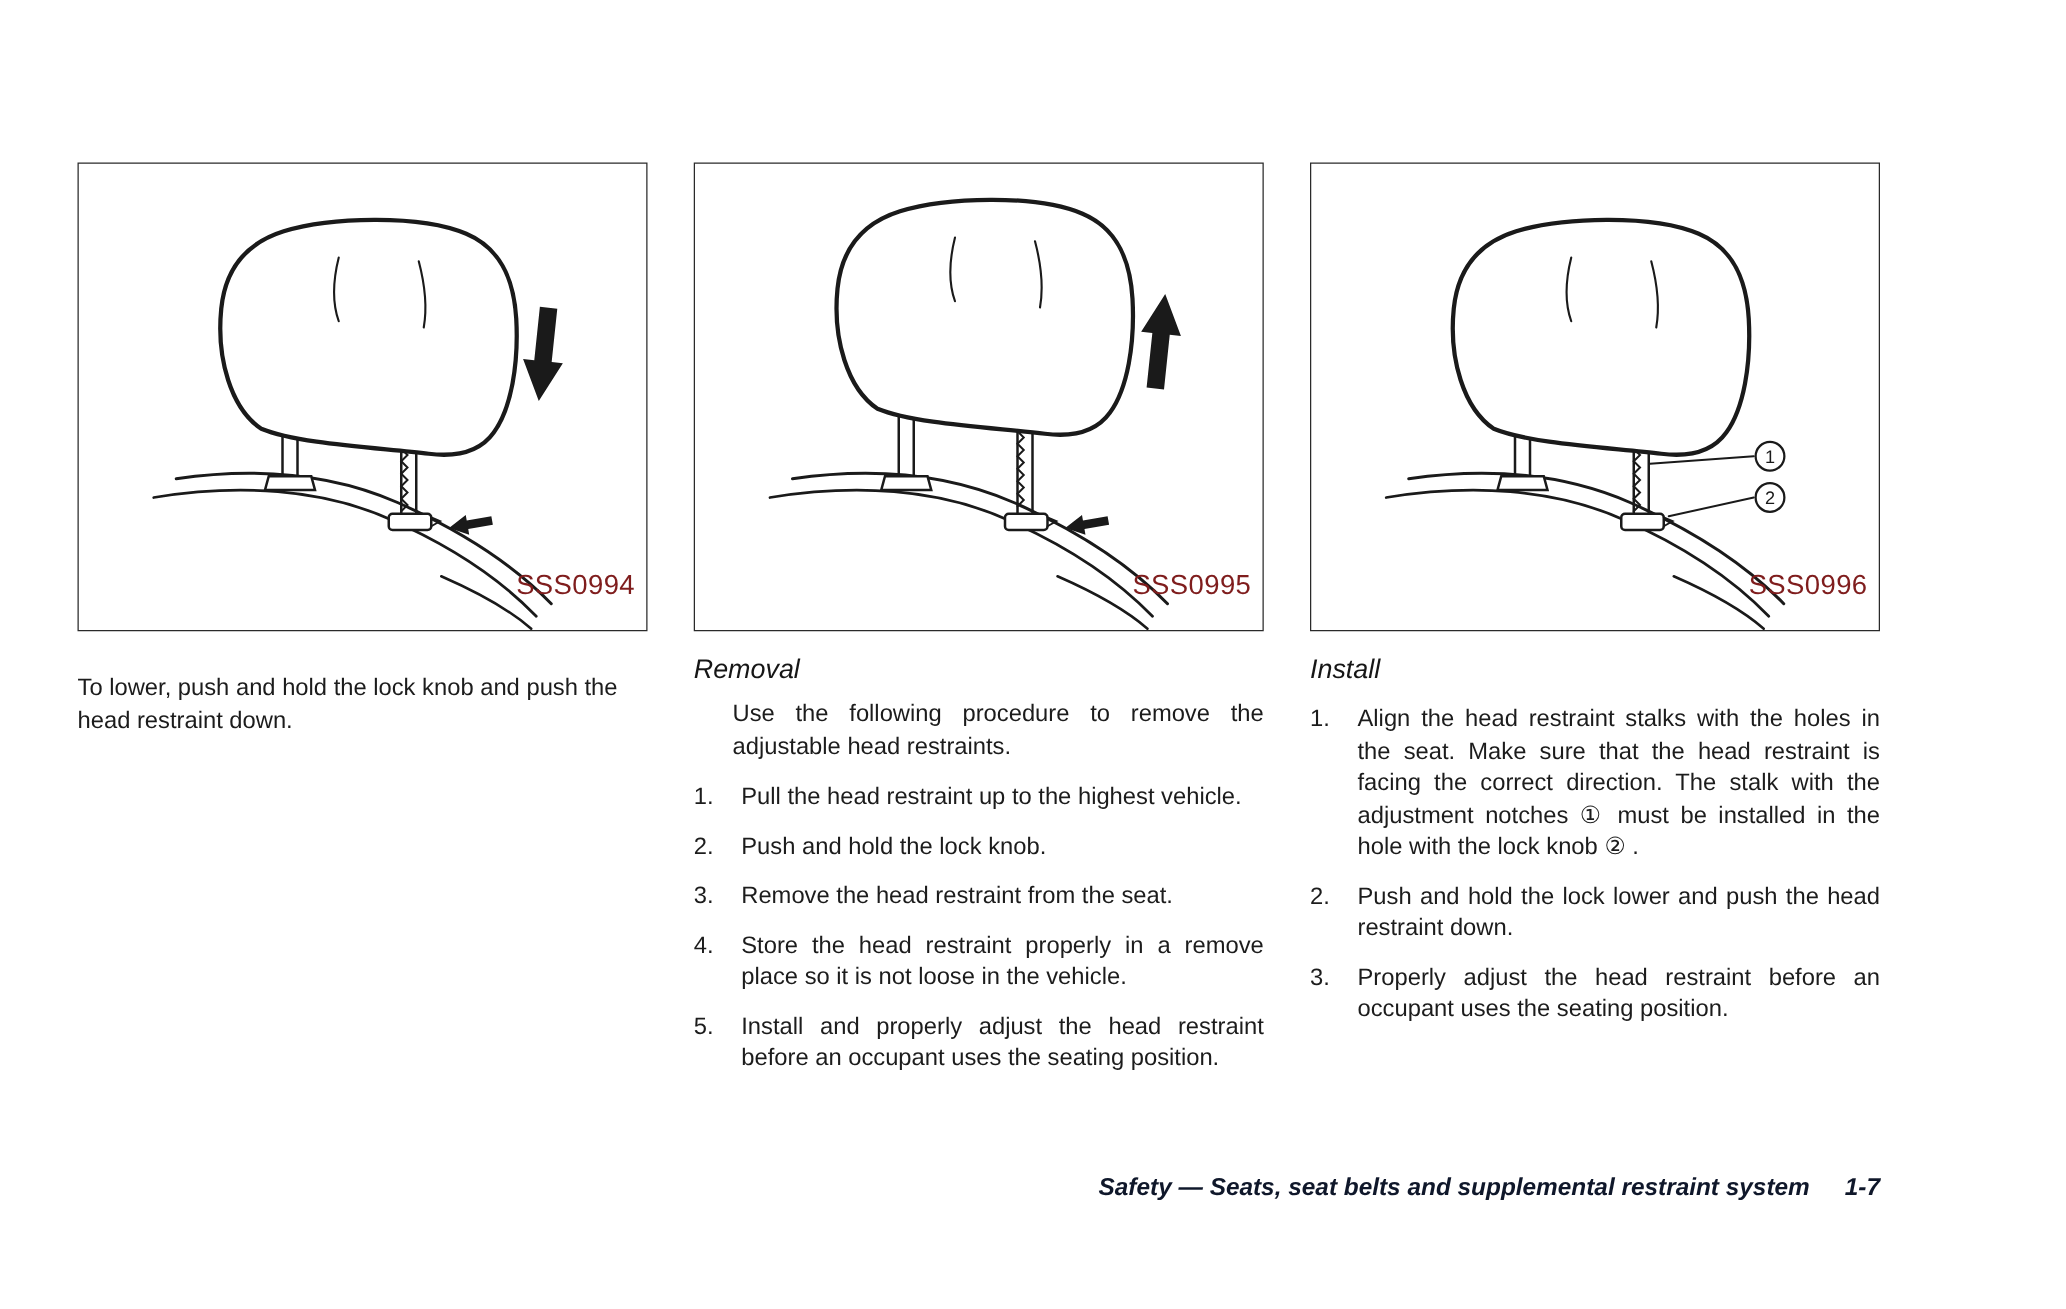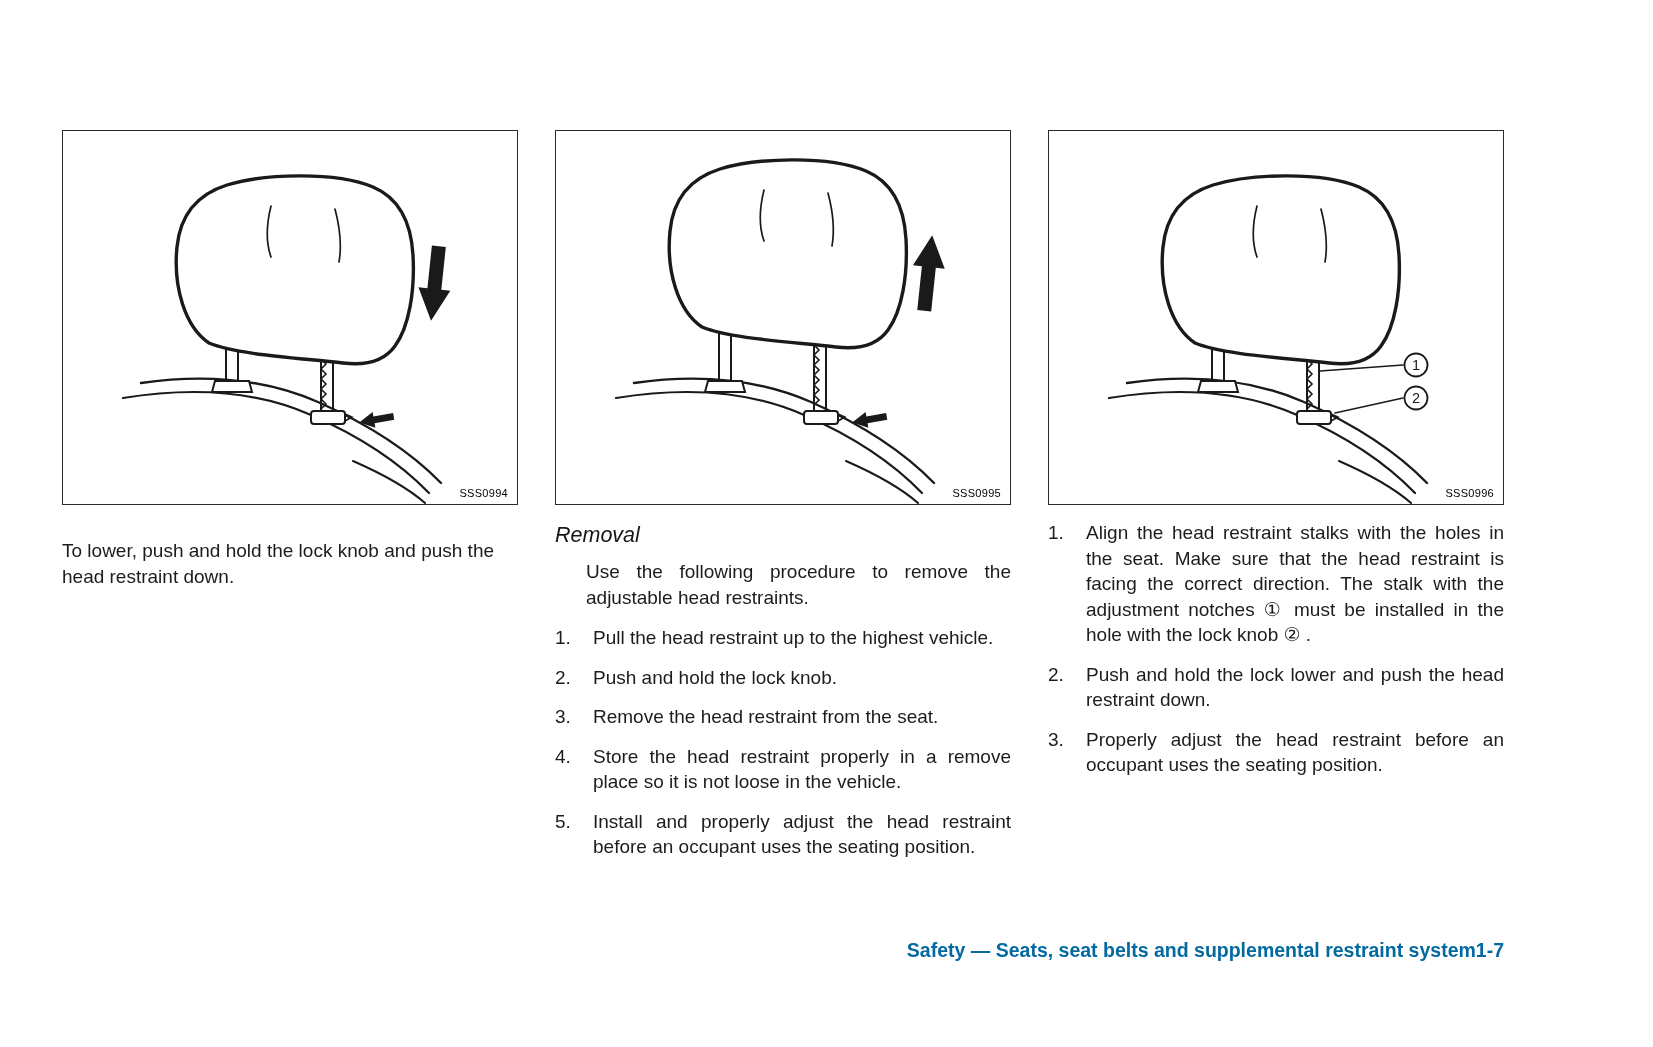--- a/index.html
+++ b/index.html
@@ -13,34 +13,34 @@
     position: absolute; left: 62px; top: 130px; width: 1442px;
     display: flex; gap: 37px;
   }
   .col { width: 456px; }
   .figure {
     width: 456px; height: 375px; border: 1px solid #2a2a2a;
     position: relative; background: #fff;
   }
   .figure svg { display: block; }
   .fig-label {
-    position: absolute; right: 9px; bottom: 5px;
-    font-size: 11px; letter-spacing: 0.3px; color: #000000;
+    position: absolute; right: 9px; bottom: 23px;
+    font-size: 22px; letter-spacing: 0.3px; color: #7f1d1d;
   }
   .caption { margin-top: 33px; font-size: 19px; line-height: 25.5px; }
   .heading { margin-top: 18px; font-size: 21.5px; font-weight: 400; color: #161616; font-style: italic; }
   .para { margin-top: 11px; font-size: 19px; line-height: 25.5px; text-align: justify; margin-left: 31px; }
   .steps { margin-top: 15px; }
   .step { display: flex; margin-bottom: 14px; font-size: 19px; line-height: 25.5px; }
   .step .num { width: 38px; flex: none; }
   .step .txt { flex: 1; text-align: justify; }
   .footer {
     position: absolute; top: 939px; right: 149px;
-    display: flex; align-items: baseline; 
-    font-size: 19.5px; font-weight: bold; color: #0369a1;
+    display: flex; align-items: baseline; gap: 28px;
+    font-size: 19.5px; font-weight: bold; color: #0f172a; font-style: italic;
   }
   .fig-callout-text {
     font-family: "Liberation Sans", sans-serif;
     font-size: 14.5px; fill: #1a1a1a;
   }
 </style>
 </head>
 <body>
 
 <div>
@@ -153,20 +153,21 @@
             <line x1="271" y1="240" x2="354" y2="234" stroke-width="1.6"></line>
             <line x1="286" y1="282" x2="354" y2="267" stroke-width="1.6"></line>
             <circle cx="367" cy="234" r="11.5" fill="#ffffff" stroke-width="1.8"></circle>
             <circle cx="367" cy="267" r="11.5" fill="#ffffff" stroke-width="1.8"></circle>
           </g>
           <text class="fig-callout-text" x="367" y="239" text-anchor="middle">1</text>
           <text class="fig-callout-text" x="367" y="272" text-anchor="middle">2</text>
         </svg>
         <span class="fig-label">SSS0996</span>
       </div>
+      <h2 class="heading">Install</h2>
       <div class="steps">
         <div class="step">
           <span class="num">1.</span>
           <span class="txt">Align the head restraint stalks with the holes in the seat. Make sure that the head restraint is facing the correct direction. The stalk with the adjustment notches ① must be installed in the hole with the lock knob ② .</span>
         </div>
         <div class="step">
           <span class="num">2.</span>
           <span class="txt">Push and hold the lock lower and push the head restraint down.</span>
         </div>
         <div class="step">

